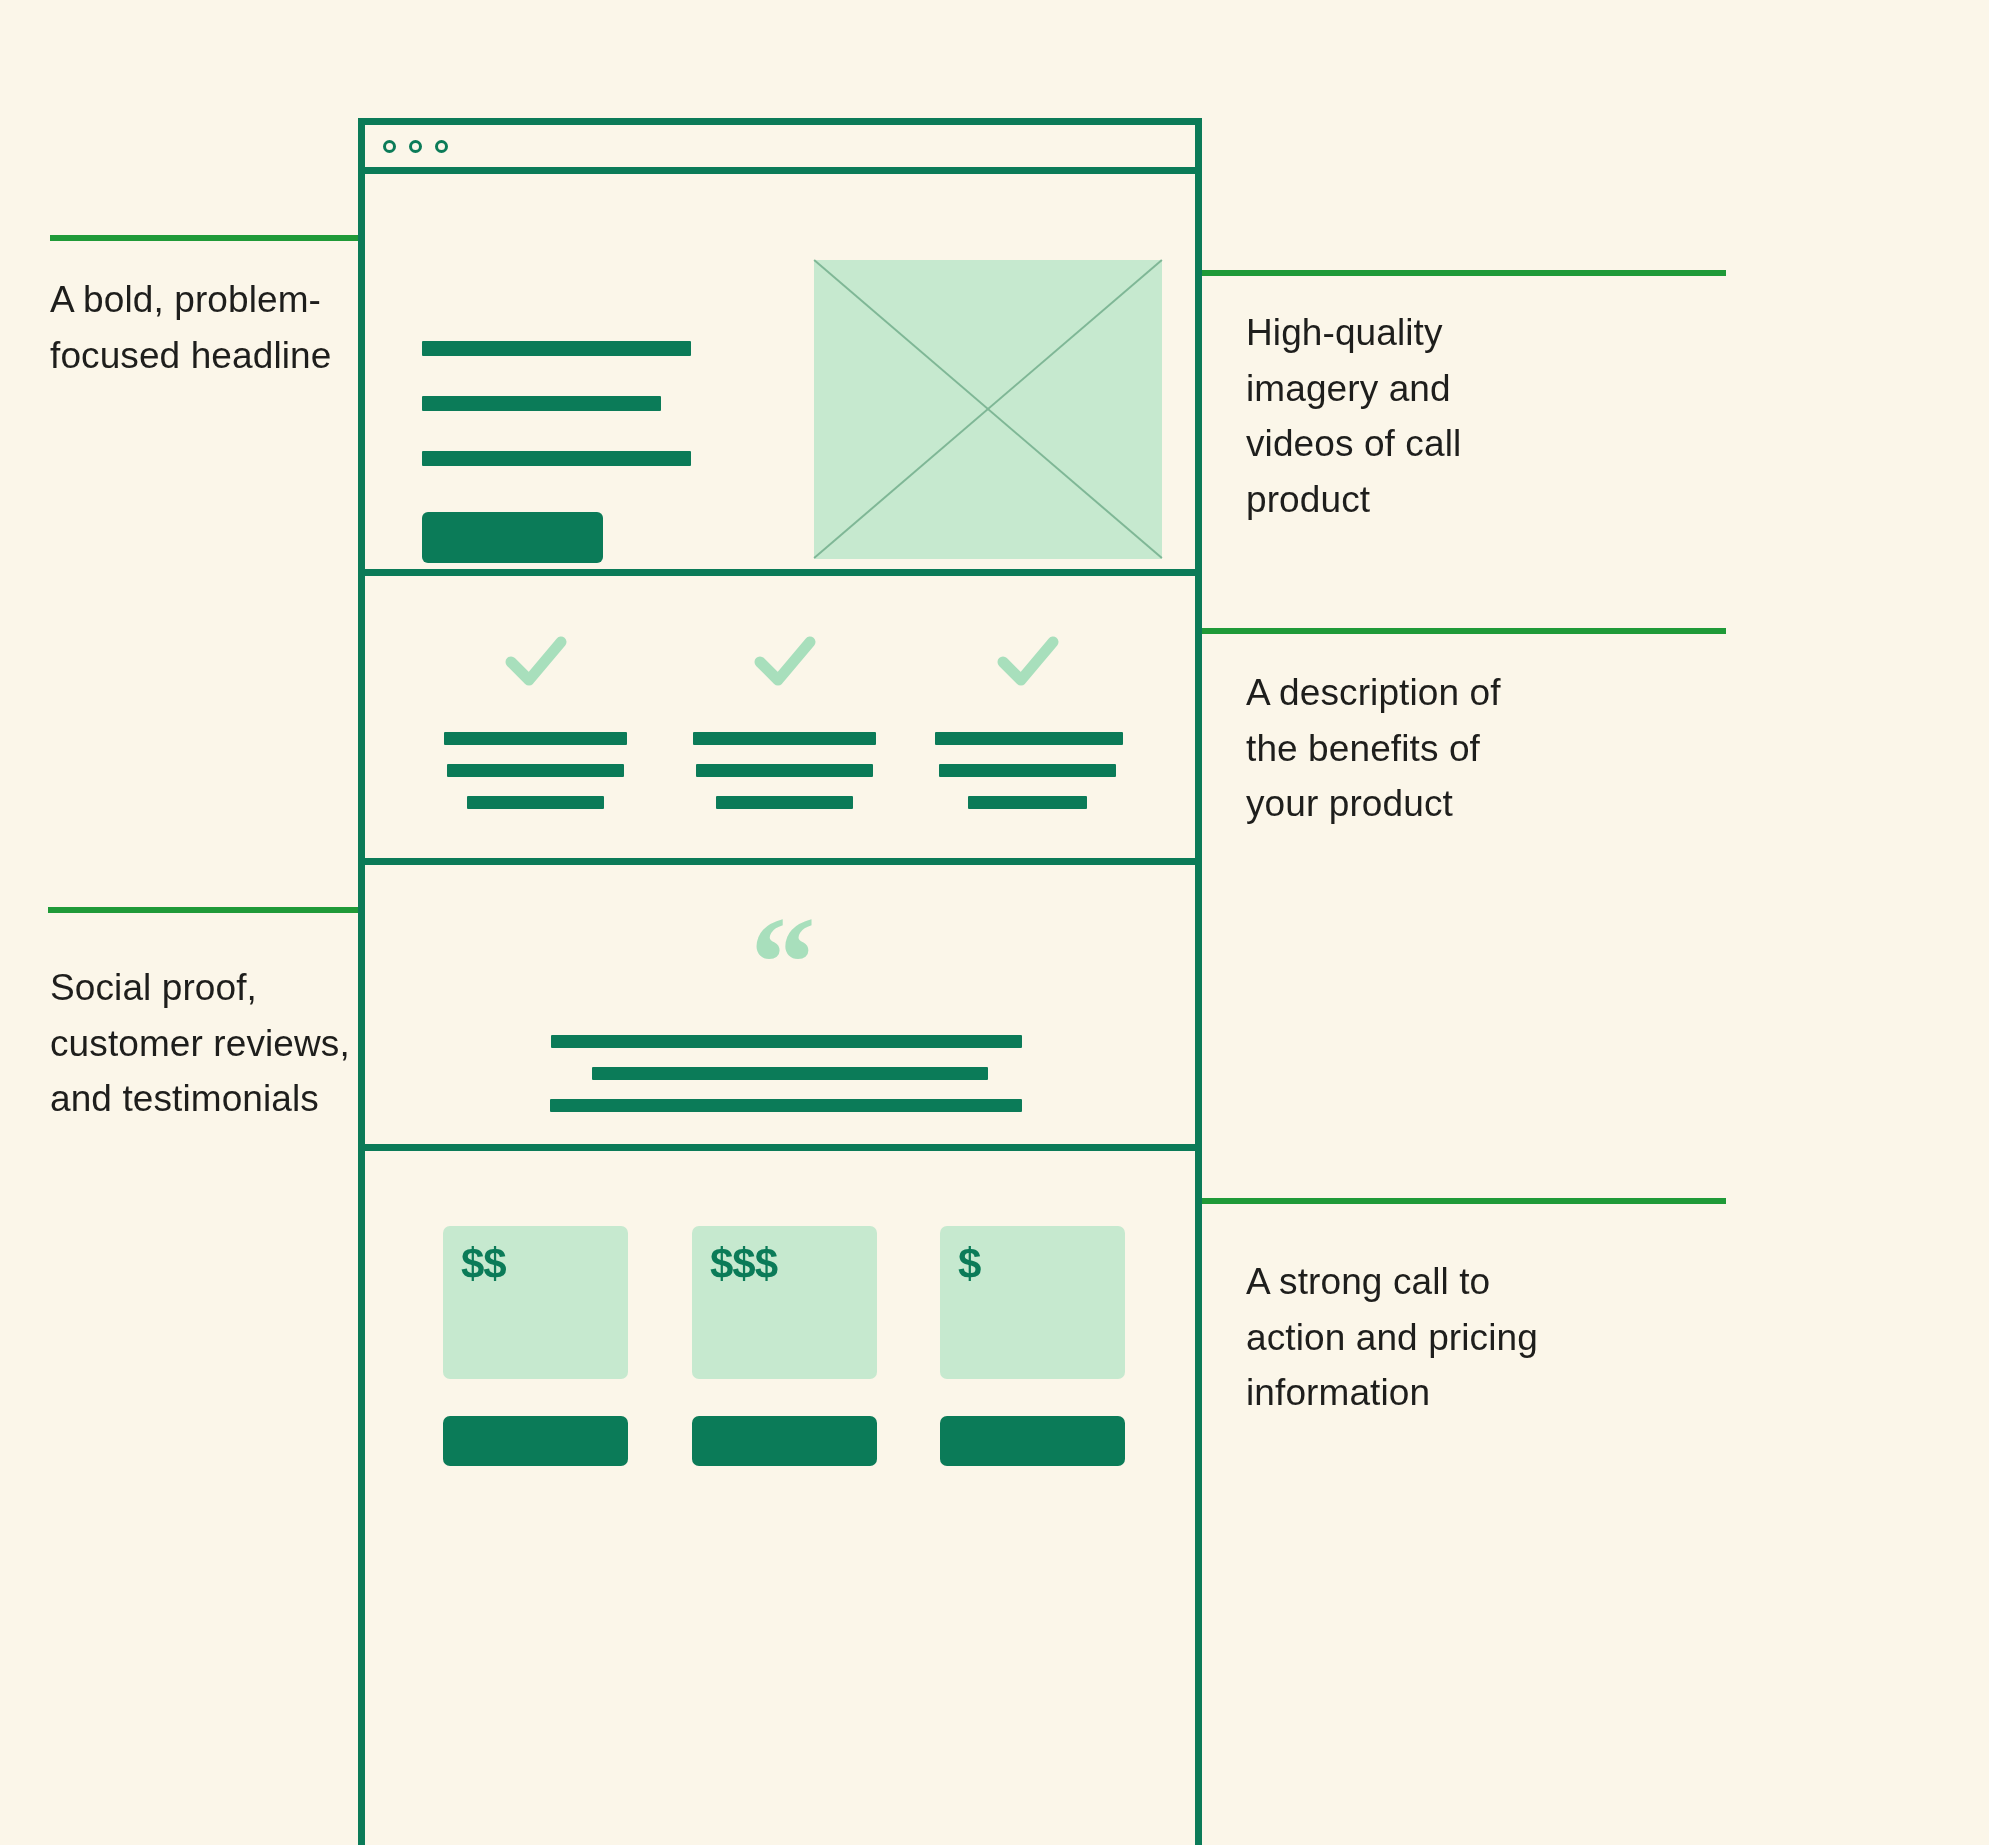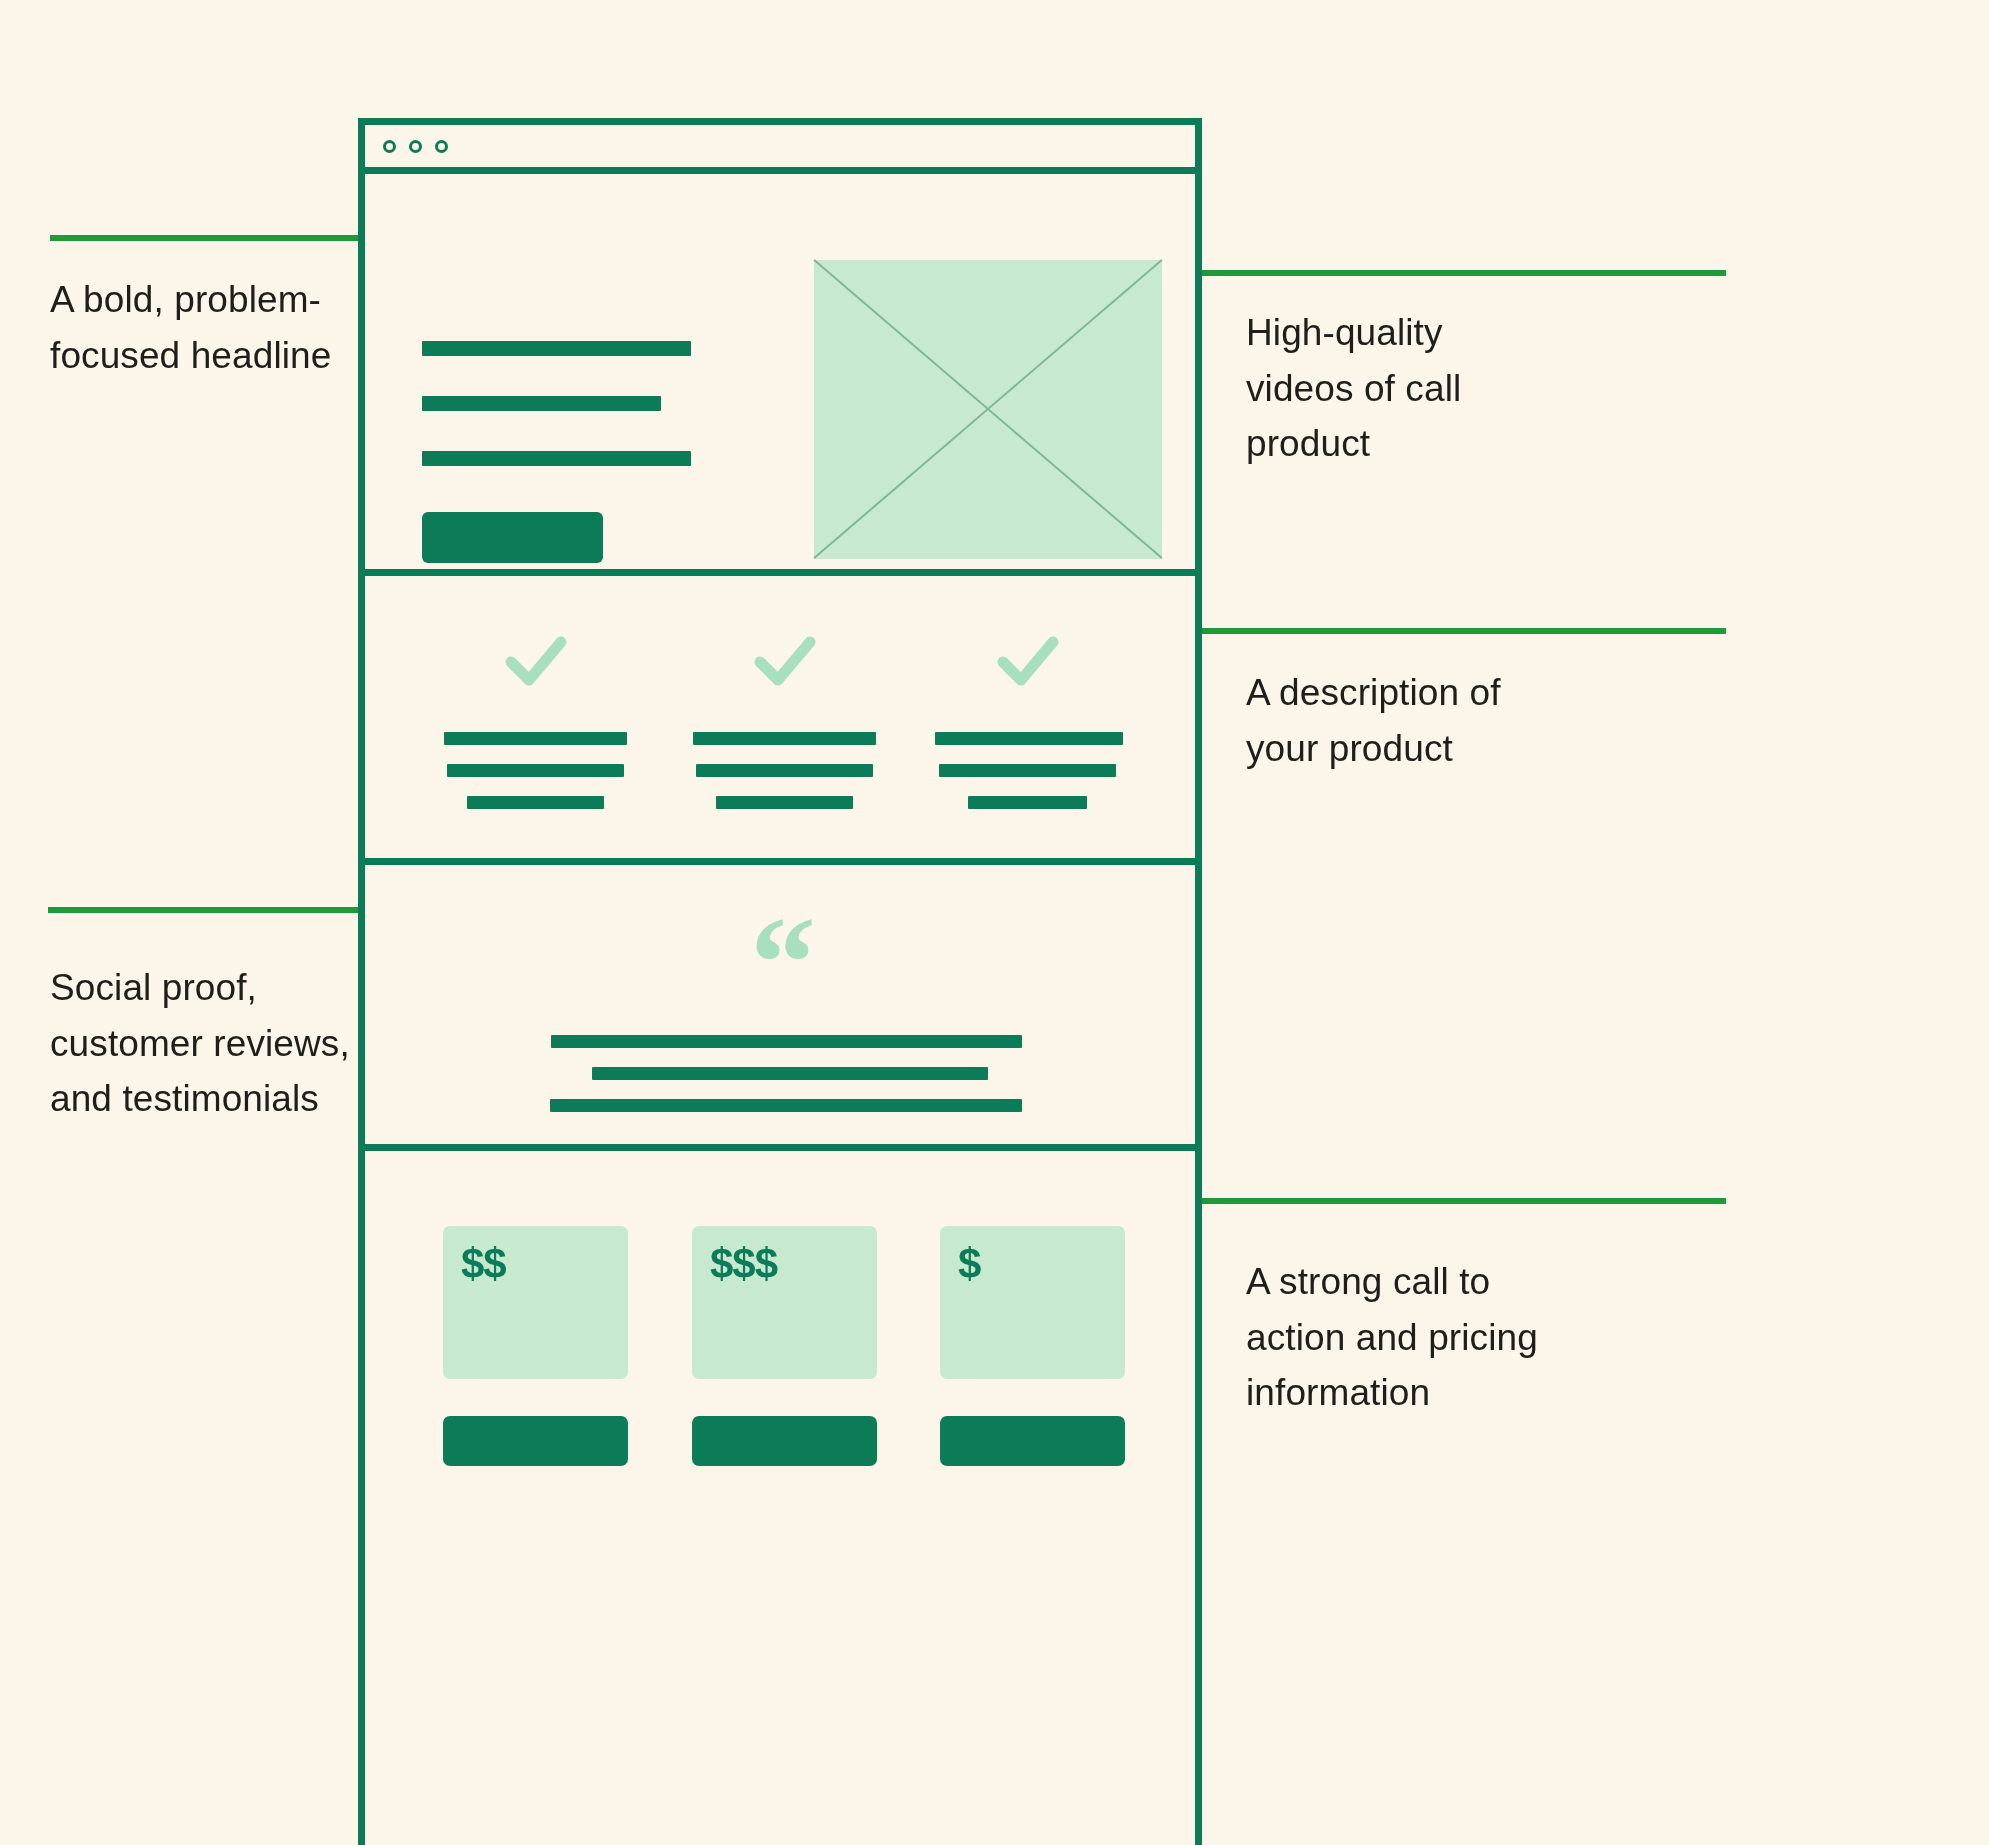--- a/index.html
+++ b/index.html
@@ -212,26 +212,28 @@
     <div class="arrow-head head-left" style="left:1134px; top:1184px;"></div>
   </div>
 
   <div class="annot" style="left:50px; top:272px; width:299px;">
     <div>A bold, problem-</div>
     <div>focused headline</div>
   </div>
 
   <div class="annot" style="left:1246px; top:305px; width:338px;">
     <div>High-quality</div>
+    <div>imagery and</div>
     <div>videos of call</div>
     <div>product</div>
   </div>
 
   <div class="annot" style="left:1246px; top:665px; width:338px;">
     <div>A description of</div>
+    <div>the benefits of</div>
     <div>your product</div>
   </div>
 
   <div class="annot" style="left:50px; top:944px; width:328px;margin-top:16px;">
     <div>Social proof,</div>
     <div>customer reviews,</div>
     <div>and testimonials</div>
   </div>
 
   <div class="annot" style="left:1246px; top:1234px; width:358px;margin-top:20px;">

